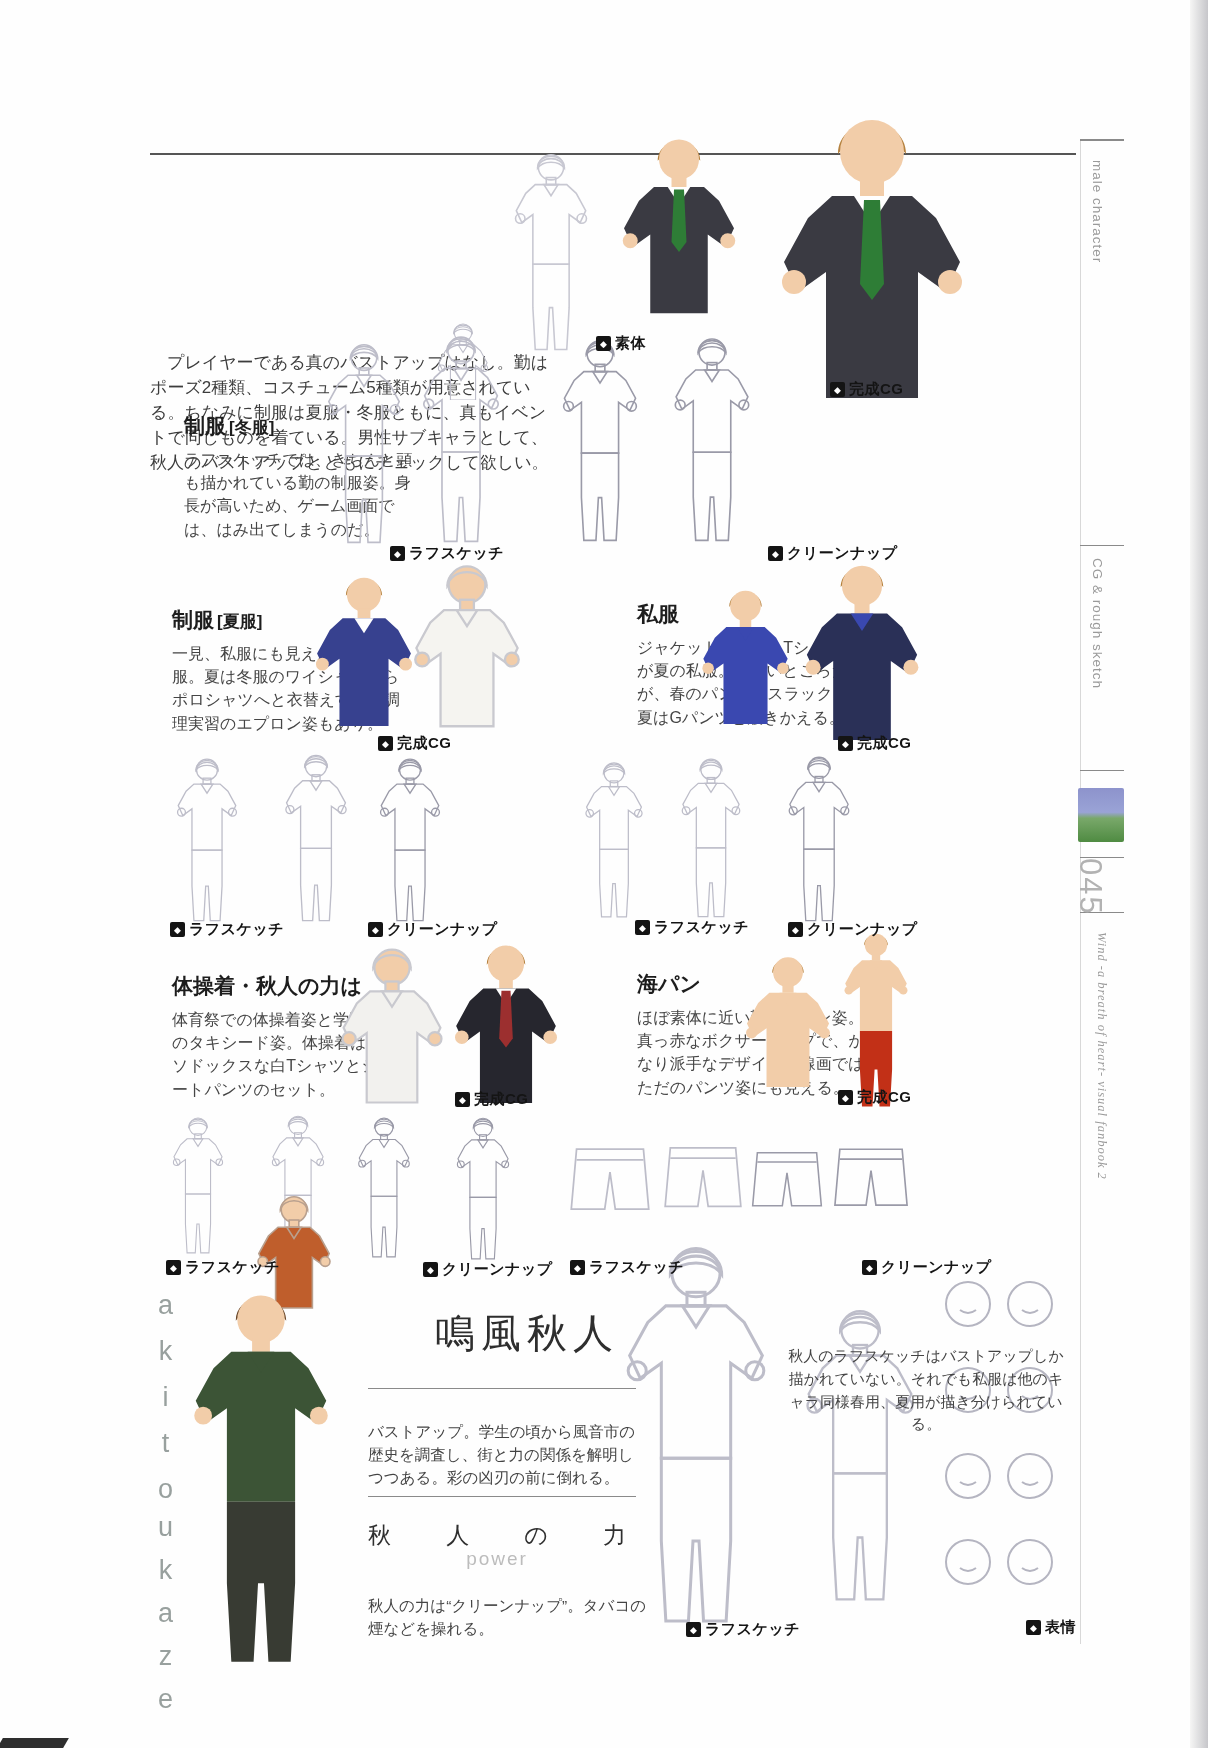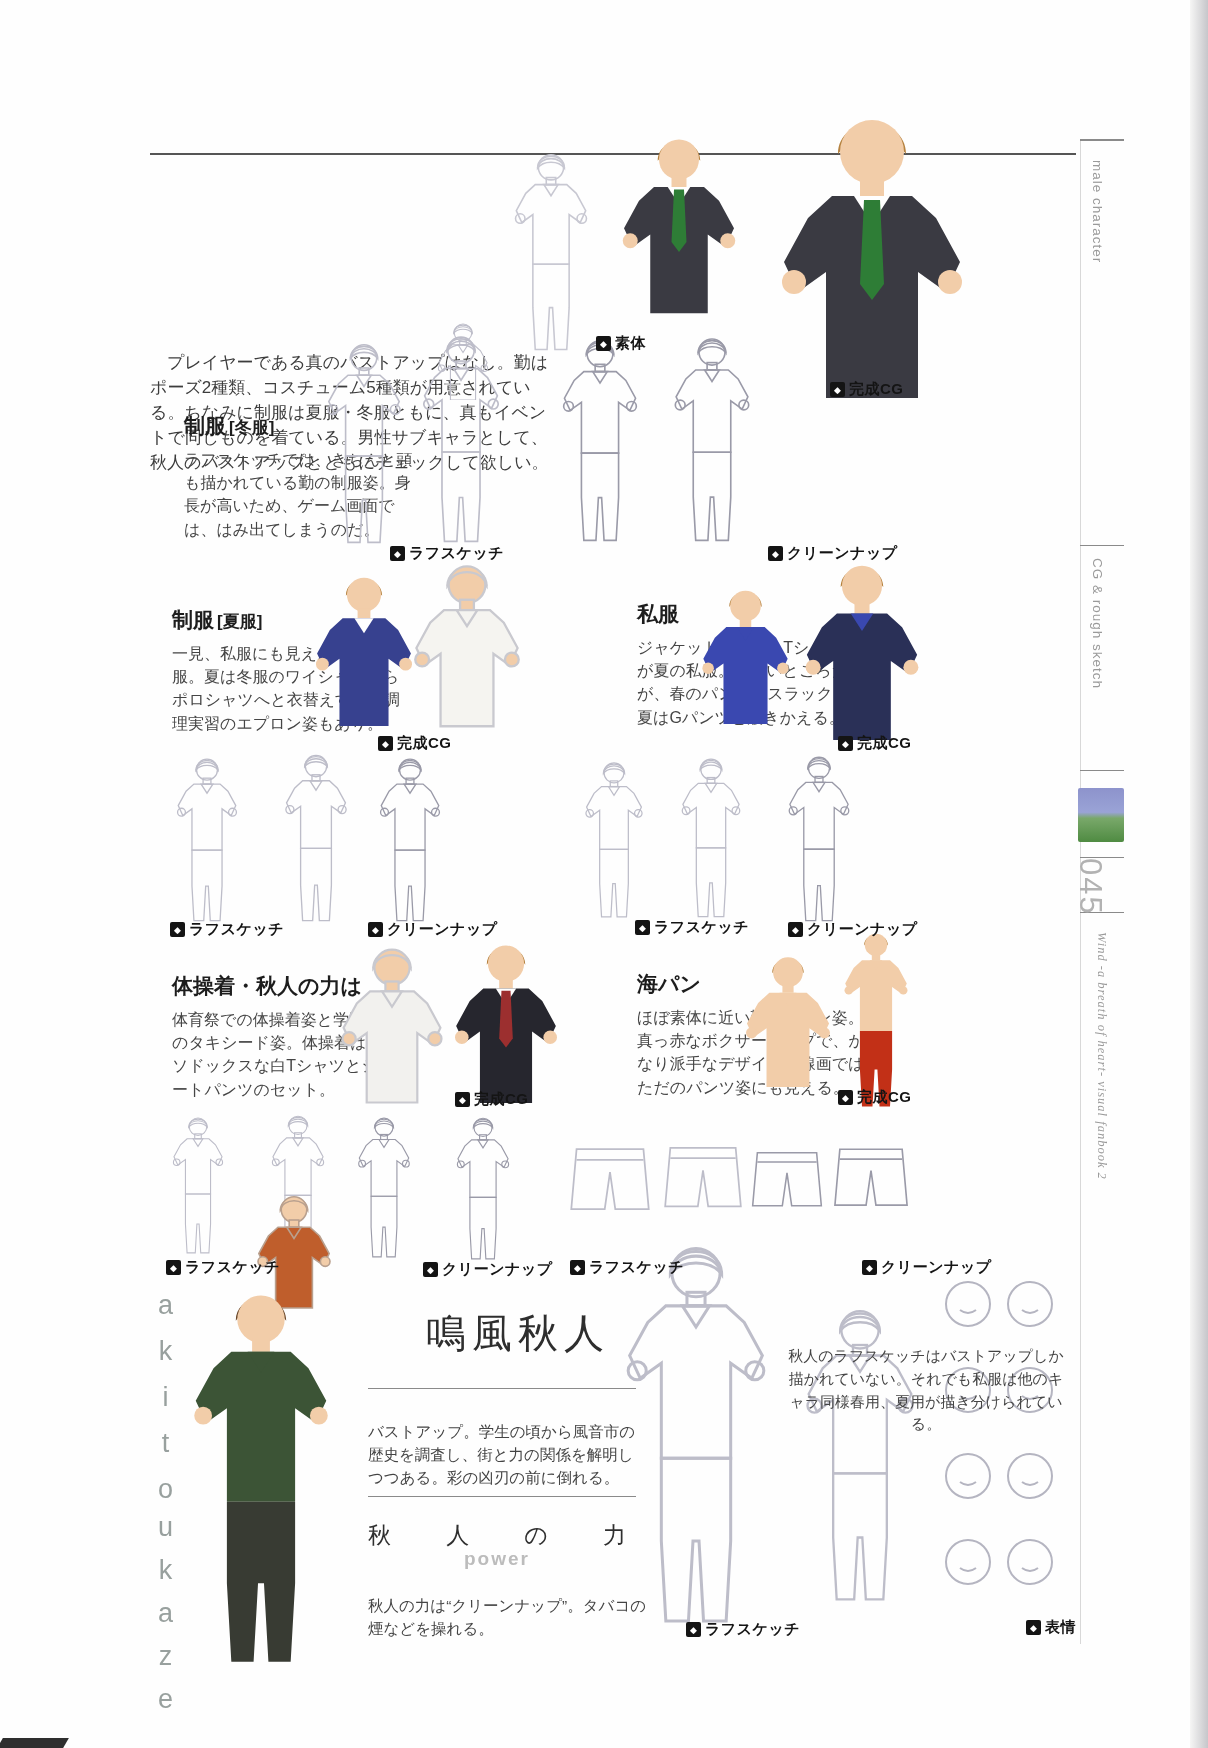--- a/index.html
+++ b/index.html
@@ -35,28 +35,28 @@
   .cap-marker{width:15px;height:15px;background:#141414;color:#fff;font-size:9px;
       display:flex;align-items:center;justify-content:center;border-radius:2px;}
   .cap-text{font-size:15px;font-weight:bold;color:#141414;letter-spacing:.5px;}
   
   .fig{position:absolute;--skin:#f2cda9;--hair:#a87a40;--top:#8a8a92;--inner:#ffffff;
        --tie:none;--line:none;--pants:#c9c9d2;}
   .sketch{--skin:none;--hair:none;--top:none;--inner:none;--tie:none;--pants:none;--line:#bdbdc9;}
   .cleanup{--skin:none;--hair:none;--top:none;--inner:none;--tie:none;--pants:none;--line:#9a9aa8;}
   .faint{--line:#c8c8d2;}
   
-  .akito-name{left:426px;top:1306px;font-size:40px;color:#2e2e2e;letter-spacing:6px;}
+  .akito-name{left:435px;top:1306px;font-size:40px;color:#2e2e2e;letter-spacing:6px;}
   .hr1{left:368px;top:1388px;width:268px;height:1px;background:#8a8a8a;}
   .hr2{left:368px;top:1496px;width:268px;height:1px;background:#8a8a8a;}
   .akito-bio{left:368px;top:1404px;width:278px;font-size:15.5px;line-height:1.5;color:#444;}
   .power-title{left:368px;top:1520px;width:258px;display:flex;justify-content:space-between;
       font-size:23px;color:#2f2f2f;font-weight:500;}
   .power-sub{left:368px;top:1548px;width:258px;text-align:center;font-size:19px;
-      color:#bcbcbc;font-weight:700;letter-spacing:2px;}
+      color:#bcbcbc;font-weight:400;letter-spacing:2px;}
   .power-body{left:368px;top:1578px;width:286px;font-size:15.5px;line-height:1.5;color:#444;}
   .akito-note{left:783px;top:1330px;width:286px;font-size:15px;line-height:1.52;color:#444;text-align:center;}
   .vletters{position:absolute;display:flex;flex-direction:column;align-items:center;
       font-size:27px;color:#98a09e;font-weight:300;z-index:5;}
   .vl-top{left:158px;top:1290px;gap:15px;}
   .vl-bottom{left:158px;top:1512px;gap:12px;}
   
   .vtext{position:absolute;writing-mode:vertical-rl;text-orientation:sideways;
       color:#9a9a9a;letter-spacing:1px;}
   .tab-top{left:1090px;top:160px;font-size:13.5px;}

